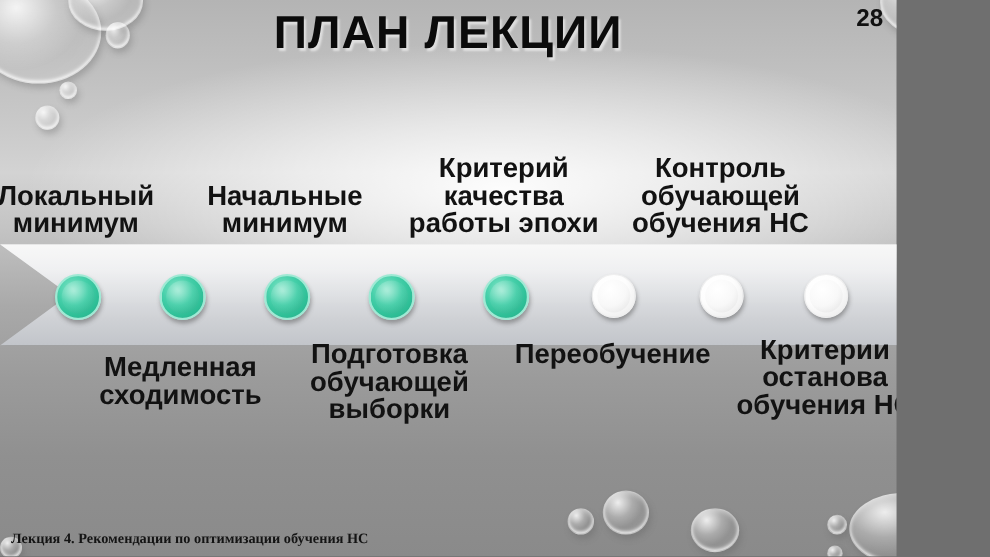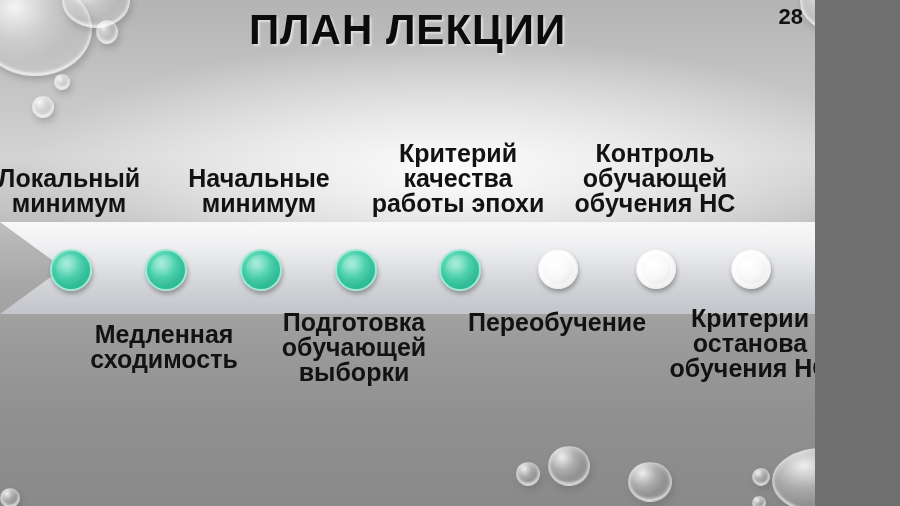--- a/index.html
+++ b/index.html
@@ -183,13 +183,14 @@
       <div class="node white" style="left: 636px;"></div>
       <div class="label top" style="left: 655px; top: 141px;">Контроль
 обучающей
 обучения НС</div>
       <div class="node white" style="left: 731px;"></div>
       <div class="label bot" style="left: 750px; top: 306px;">Критерии
 останова
 обучения НС</div>
     </div>
 
+  <div id="footer">Лекция 4. Рекомендации по оптимизации обучения НС</div>
 </div>
 
 </body></html>

